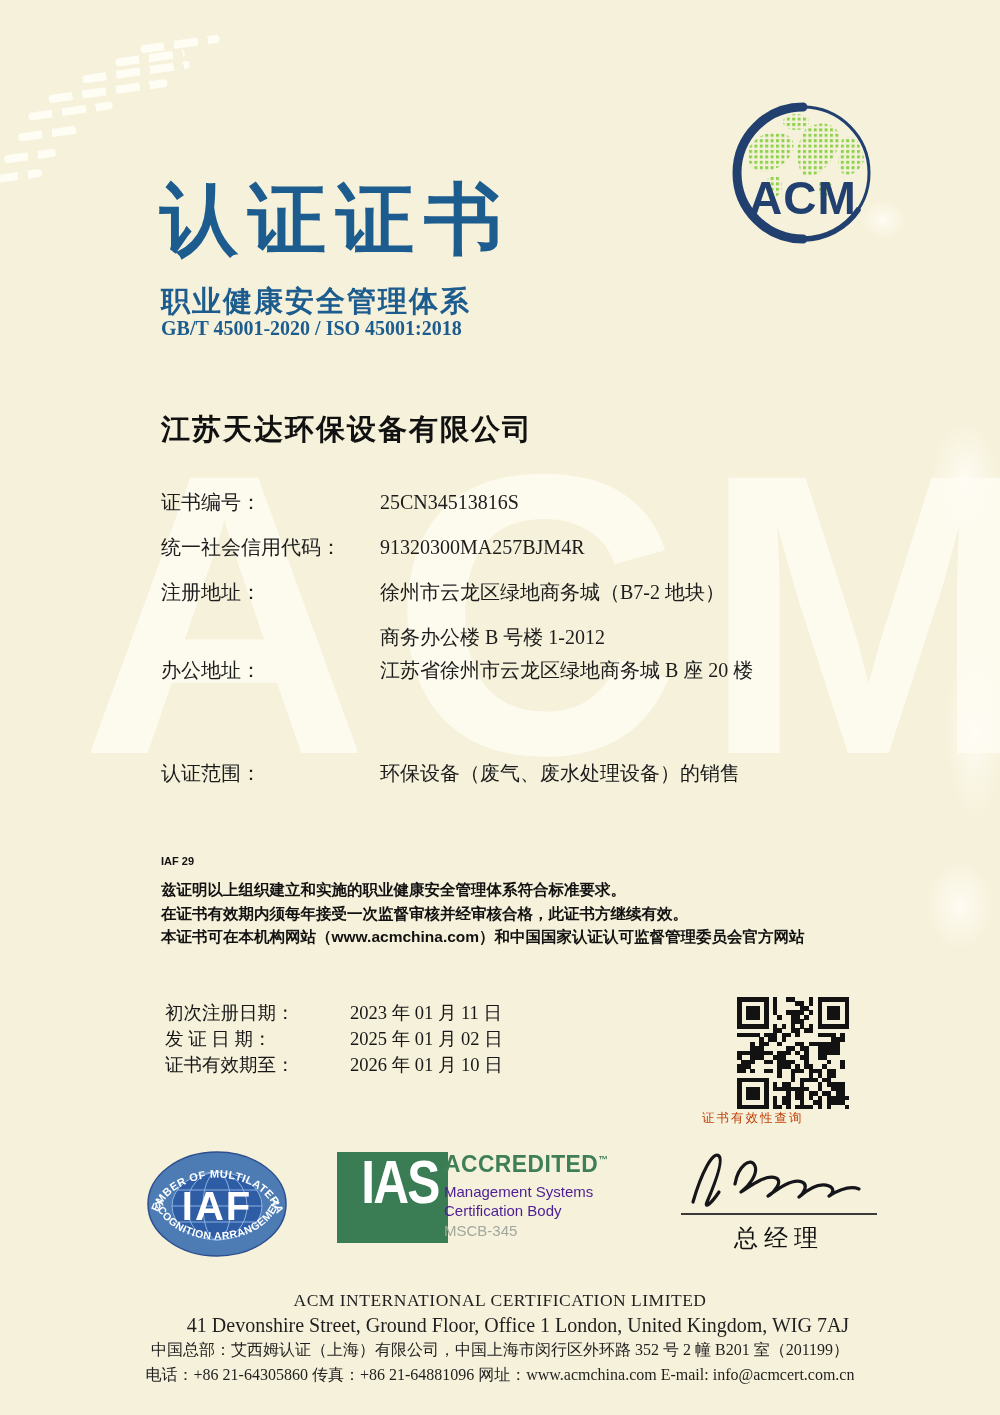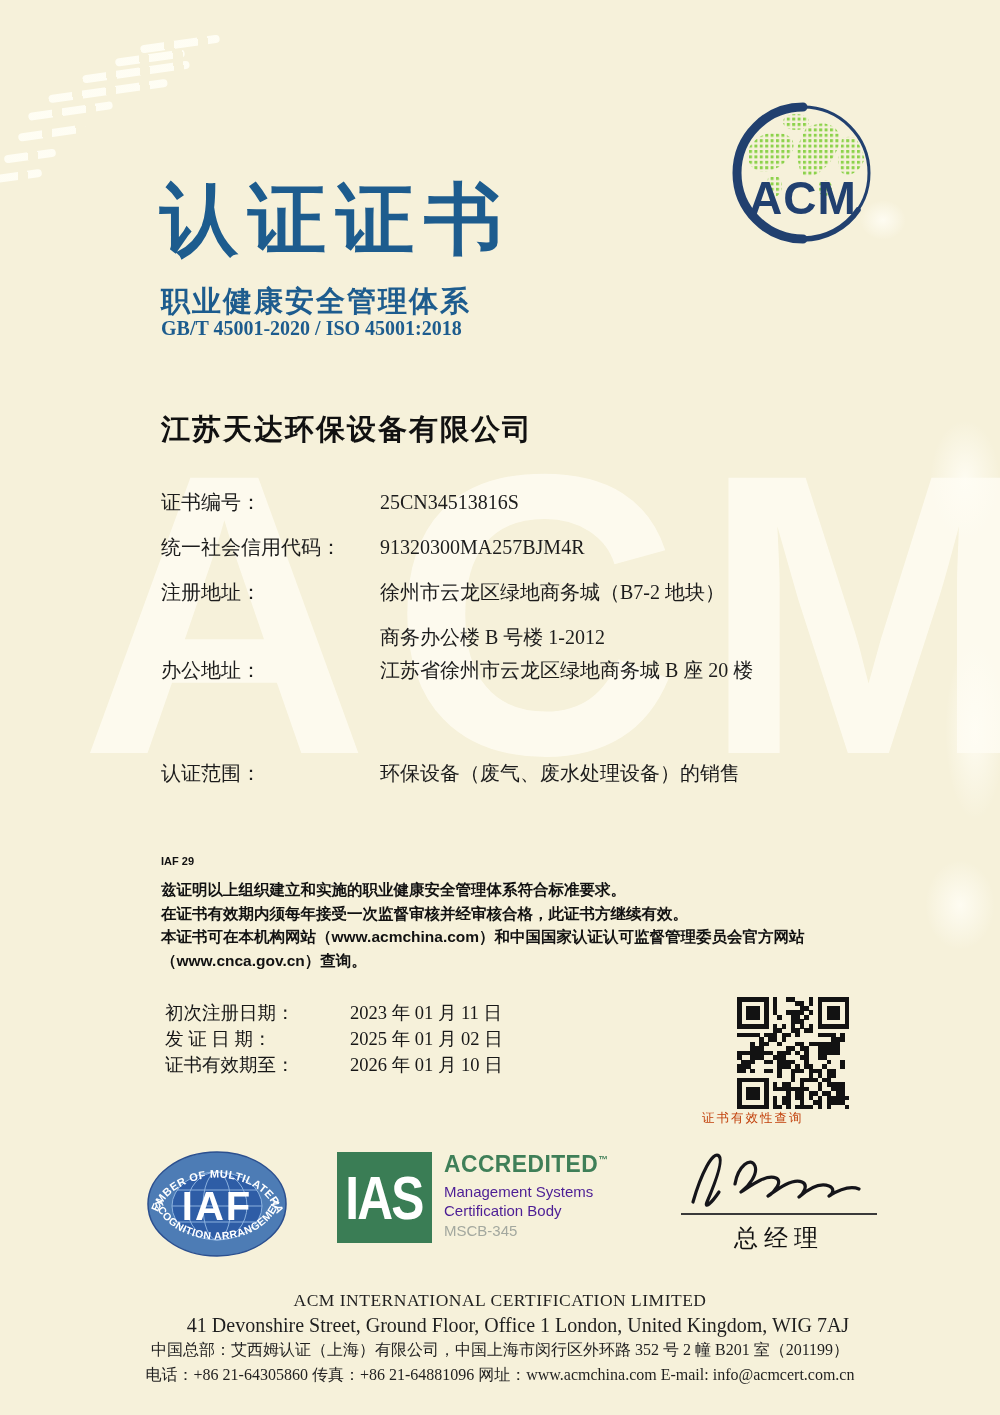--- a/index.html
+++ b/index.html
@@ -74,21 +74,21 @@
   .qr{position:absolute;left:737px;top:997px;width:112px;height:112px;}
   .qr-caption{
     position:absolute;left:702px;top:1110px;width:180px;text-align:left;
     font-size:12.5px;letter-spacing:2px;color:#c2410c;
   }
   
   .iaf-logo{position:absolute;left:146px;top:1150px;width:142px;height:108px;}
   .ias{position:absolute;left:337px;top:1152px;}
   .ias-box{
     position:absolute;left:0;top:0;width:95px;height:91px;background:#3a7d55;
-    display:flex;align-items:center;justify-content:center;
+    display:flex;justify-content:center;padding-left:16px;
   }
   .ias-abbr{
     font-family:"Liberation Sans","DejaVu Sans",sans-serif;
     font-weight:bold;font-size:54px;color:#fff;transform:scale(.92,1.12);letter-spacing:-2px;
   }
   .ias-text{position:absolute;left:107px;top:-2px;width:220px;
     font-family:"Liberation Sans","DejaVu Sans",sans-serif;}
   .ias-accredited{
     font-size:24px;font-weight:bold;color:#3f7f58;letter-spacing:.5px;
     transform:scaleX(.95);transform-origin:left;white-space:nowrap;
@@ -177,21 +177,20 @@
     </div>
     <div class="frow" style="top:760px">
       <span class="lbl">认证范围：</span><span>环保设备（废气、废水处理设备）的销售</span>
     </div>
 
     <div class="iaf-code">IAF 29</div>
     <div class="statement">
       <div>兹证明以上组织建立和实施的职业健康安全管理体系符合标准要求。</div>
       <div>在证书有效期内须每年接受一次监督审核并经审核合格，此证书方继续有效。</div>
       <div>本证书可在本机构网站（www.acmchina.com）和中国国家认证认可监督管理委员会官方网站</div>
-      <div>（www.cnca.gov.cn）查询。</div>
     </div>
 
     <div class="drow" style="top:1000px">
       <span class="lbl">初次注册日期：</span><span>2023 年 01 月 11 日</span>
     </div>
     <div class="drow" style="top:1026px">
       <span class="lbl">发 证 日 期：</span><span>2025 年 01 月 02 日</span>
     </div>
     <div class="drow" style="top:1052px">
       <span class="lbl">证书有效期至：</span><span>2026 年 01 月 10 日</span>

